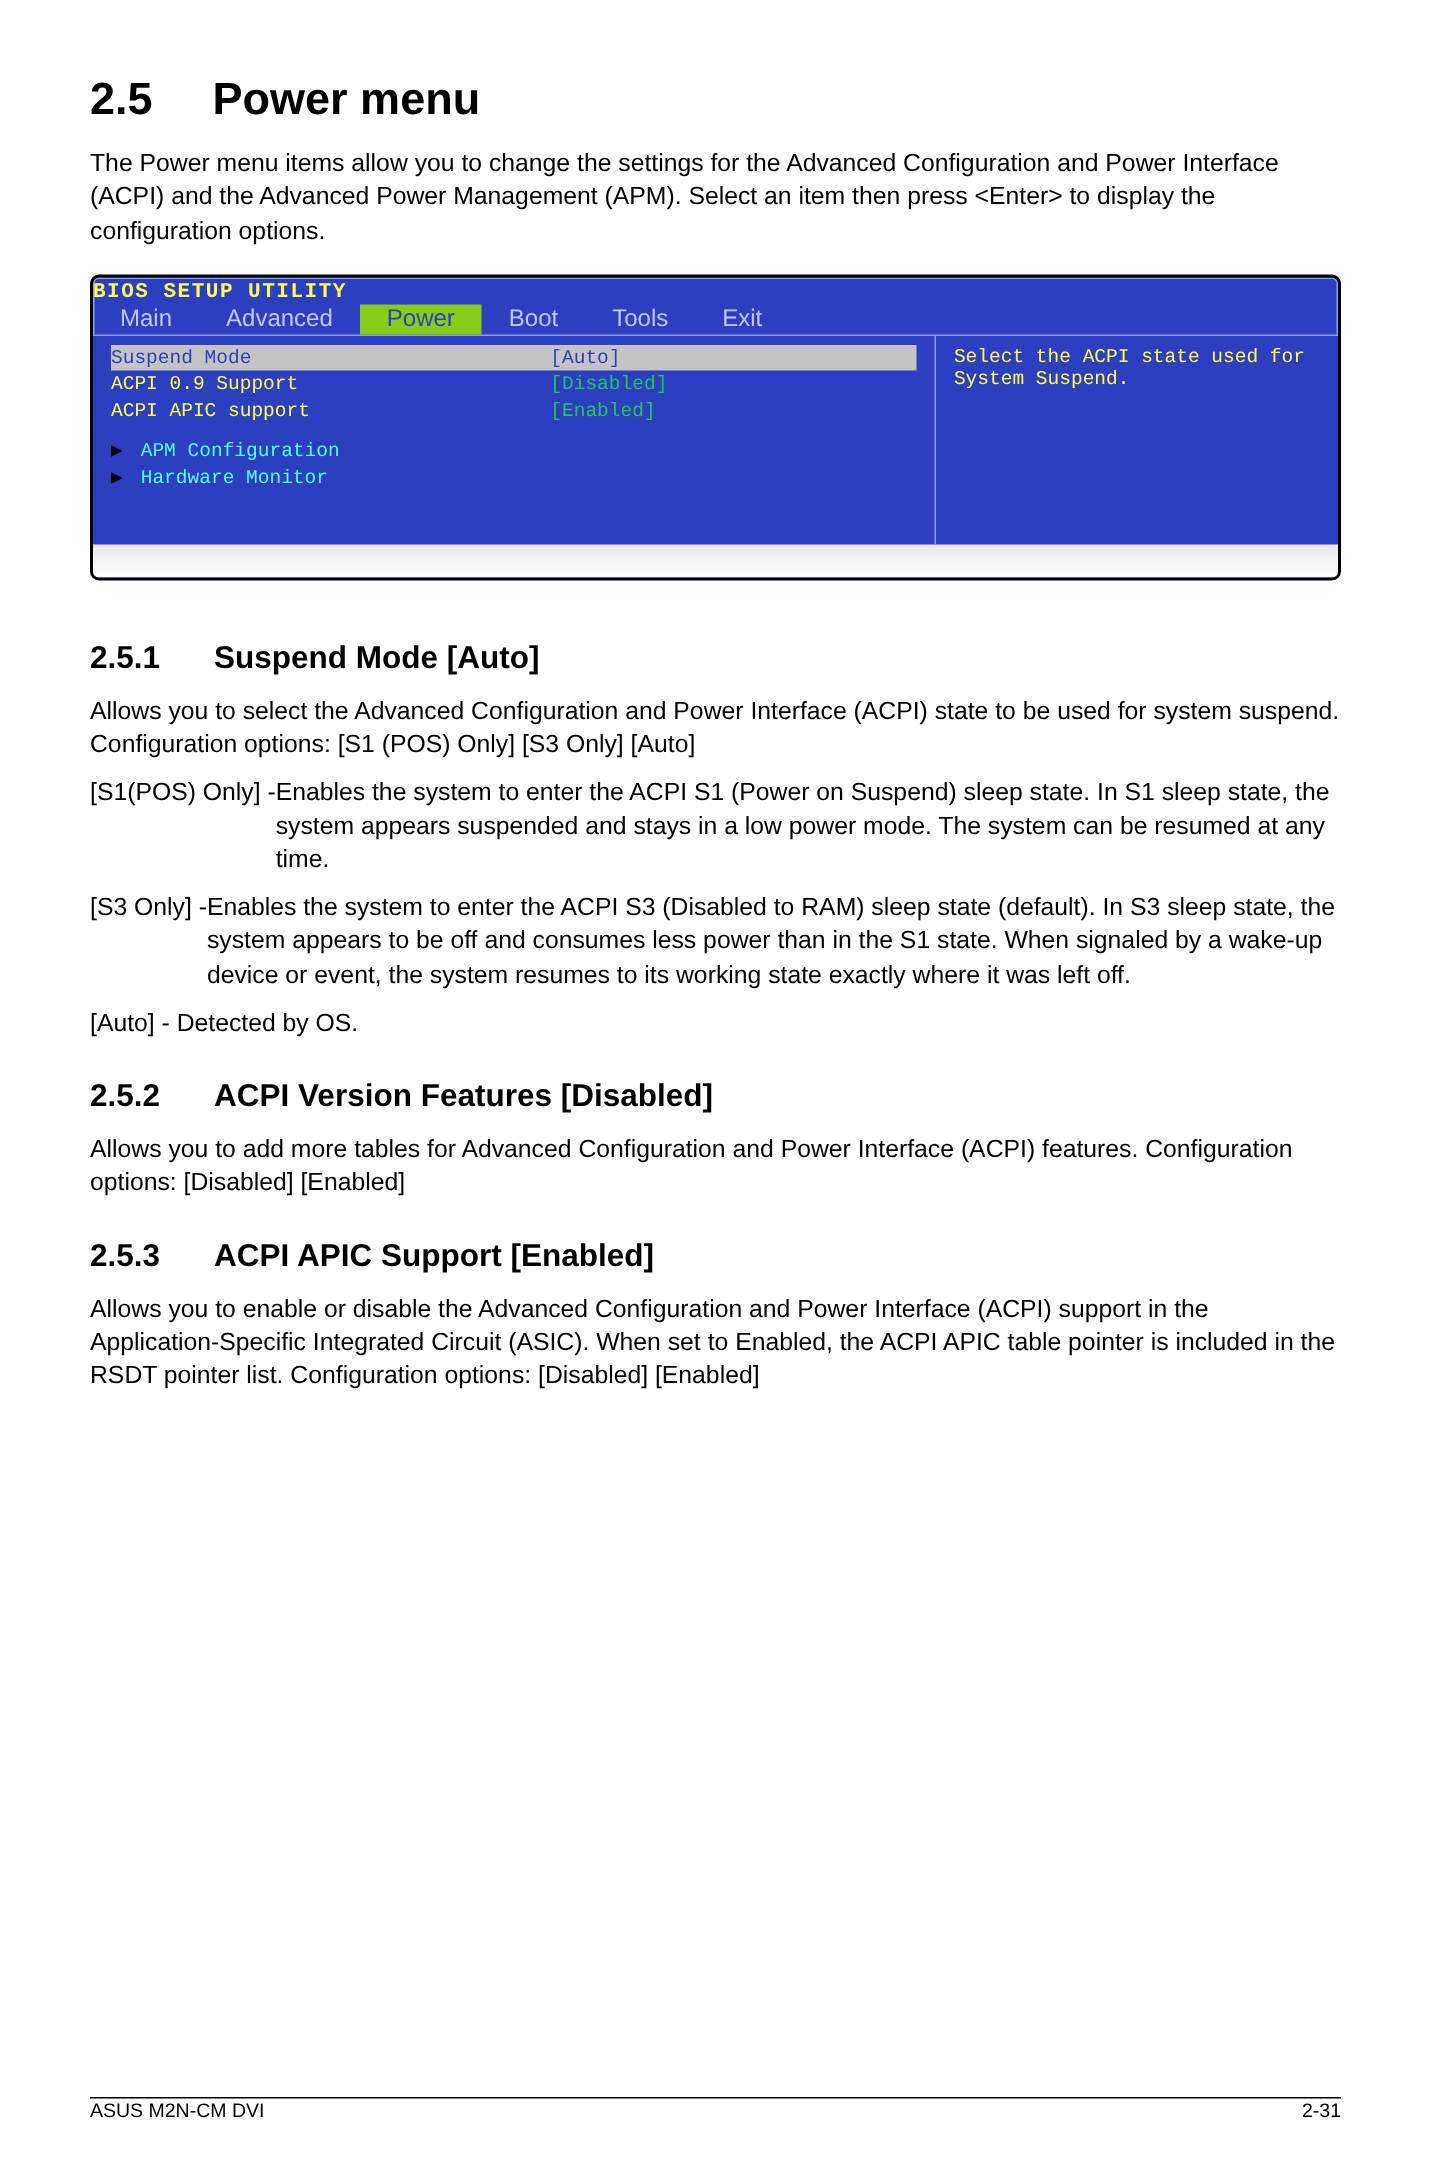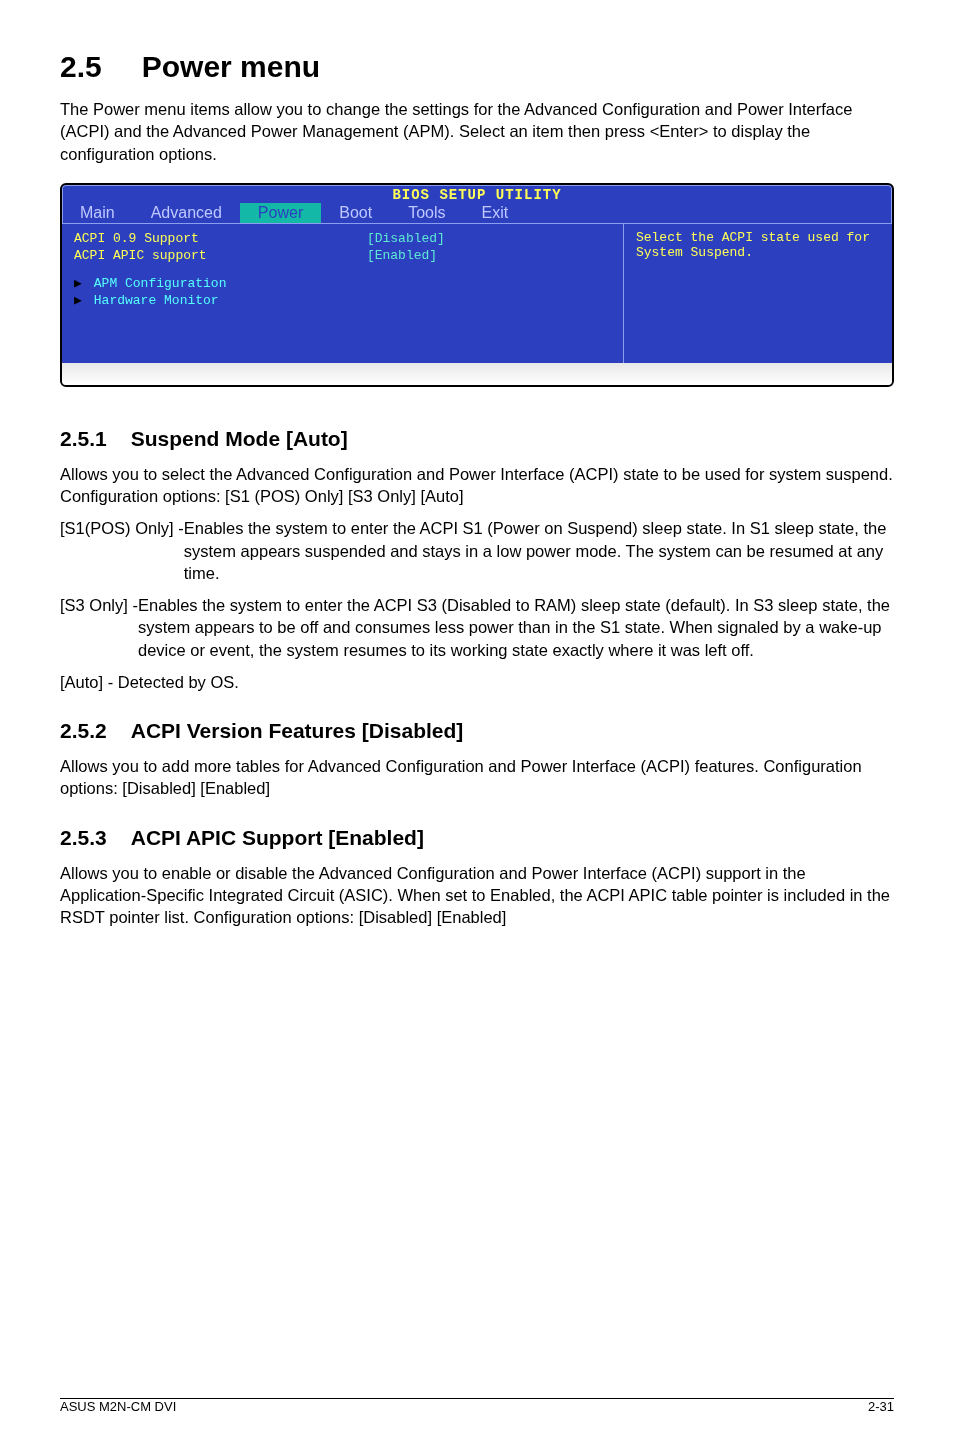--- a/index.html
+++ b/index.html
@@ -33,39 +33,38 @@
     .bios-box {
       border: 2px solid #000;
       border-radius: 6px;
       overflow: hidden;
       background: #2b3fbf;
       margin-bottom: 40px;
       box-shadow: inset 0 0 0 1px #8a9ff0;
     }
     .bios-title {
       width: 100%;
-      text-align: center;
       font-family: "Courier New", monospace;
       font-weight: bold;
       color: #ffff55;
       font-size: 14px;
       padding-top: 2px;
       letter-spacing: 1px;
     }
     .bios-tabs {
       display: flex;
       height: 20px;
       line-height: 20px;
     }
     .bios-tab {
       padding: 0 18px;
       color: #bfc8ff;
     }
     .bios-tab.active {
-      background: #14b8a6;
+      background: #84cc16;
       color: #2b3fbf;
     }
     .bios-body {
       display: flex;
       font-family: "Courier New", monospace;
       font-size: 13px;
       background: #2b3fbf;
       border-top: 1px solid #8a9ff0;
       min-height: 140px;
     }
@@ -83,21 +82,21 @@
       display: flex;
       color: #ffff55;
       line-height: 1.35;
     }
     .bios-row.selected {
       background: #c4c4c4;
       color: #2b3fbf;
     }
     .bios-row.selected .bios-val { color: #2b3fbf; }
     .bios-label { flex: 1.2; white-space: pre; }
-    .bios-val { flex: 1; color: #5eead4; white-space: pre; }
+    .bios-val { flex: 1; color: #22c55e; white-space: pre; }
     .bios-row.selected .bios-val { color: #2b3fbf; }
     .bios-sub {
       color: #55ffff;
       line-height: 1.35;
       white-space: pre;
     }
     .bios-sub .arrow {
       color: #000;
       display: inline-block;
       width: 12px;
@@ -107,21 +106,21 @@
       background: linear-gradient(to bottom, #e8e8e8 0%, #ffffff 100%);
     }
     .h2 {
       font-size: 21px;
       font-weight: bold;
       margin-top: 26px;
       margin-bottom: 12px;
     }
     .h2 .num {
       display: inline-block;
-      margin-right: 24px;
+      margin-right: 36px;
     }
     .p {
       font-size: 16.5px;
       line-height: 1.35;
       margin-bottom: 10px;
     }
     .option-block {
       font-size: 16.5px;
       line-height: 1.35;
       margin-bottom: 10px;
@@ -163,20 +162,24 @@
       <span class="bios-tab">Main</span>
       <span class="bios-tab">Advanced</span>
       <span class="bios-tab active">Power</span>
       <span class="bios-tab">Boot</span>
       <span class="bios-tab">Tools</span>
       <span class="bios-tab">Exit</span>
     </div>
   </div>
   <div class="bios-body">
     <div class="bios-left">
+      <div class="bios-row selected">
+        <span class="bios-label">Suspend Mode</span>
+        <span class="bios-val">[Auto]</span>
+      </div>
       <div class="bios-row">
         <span class="bios-label">ACPI 0.9 Support</span>
         <span class="bios-val">[Disabled]</span>
       </div>
       <div class="bios-row">
         <span class="bios-label">ACPI APIC support</span>
         <span class="bios-val">[Enabled]</span>
       </div>
       <div style="height:10px"></div>
       <div class="bios-sub"><span class="arrow">▶</span> <span>APM Configuration</span></div>

